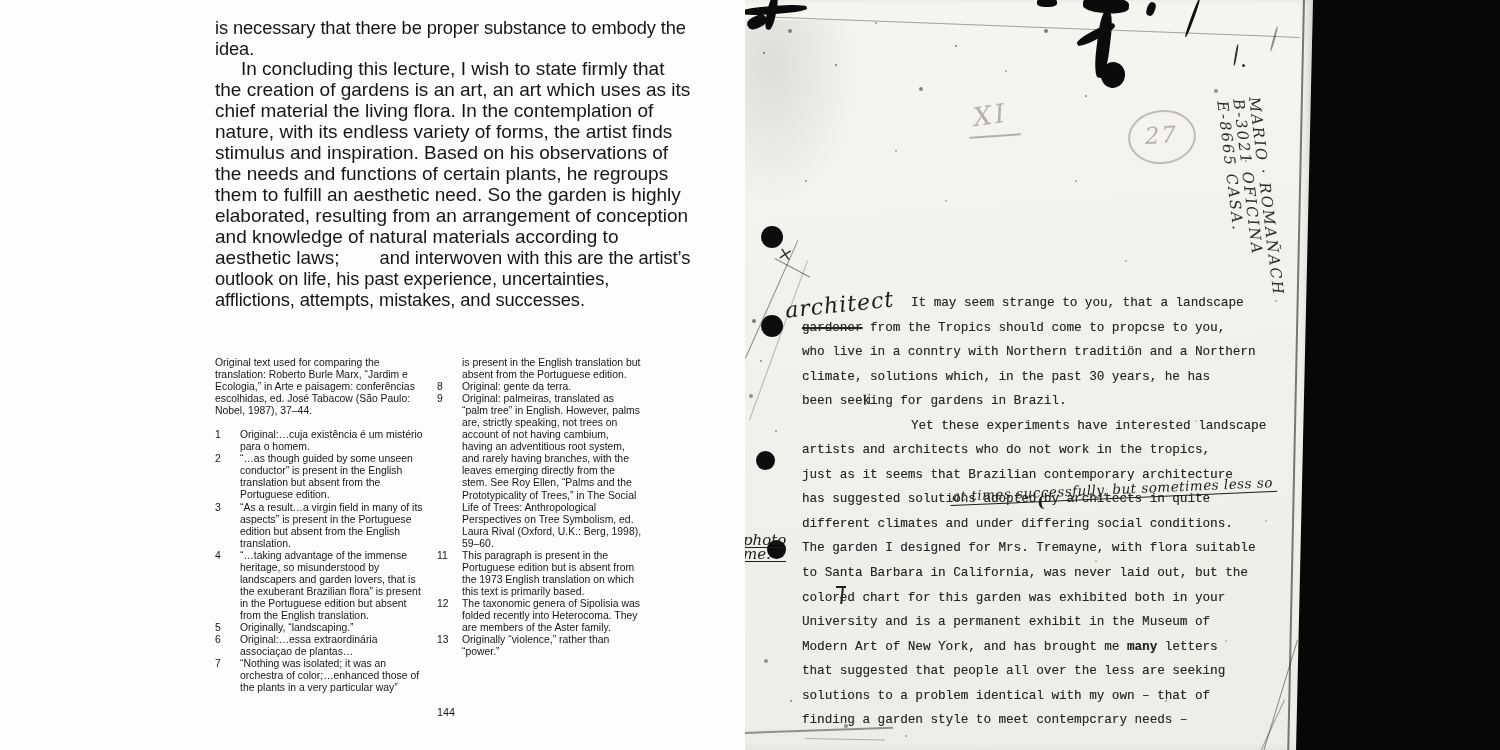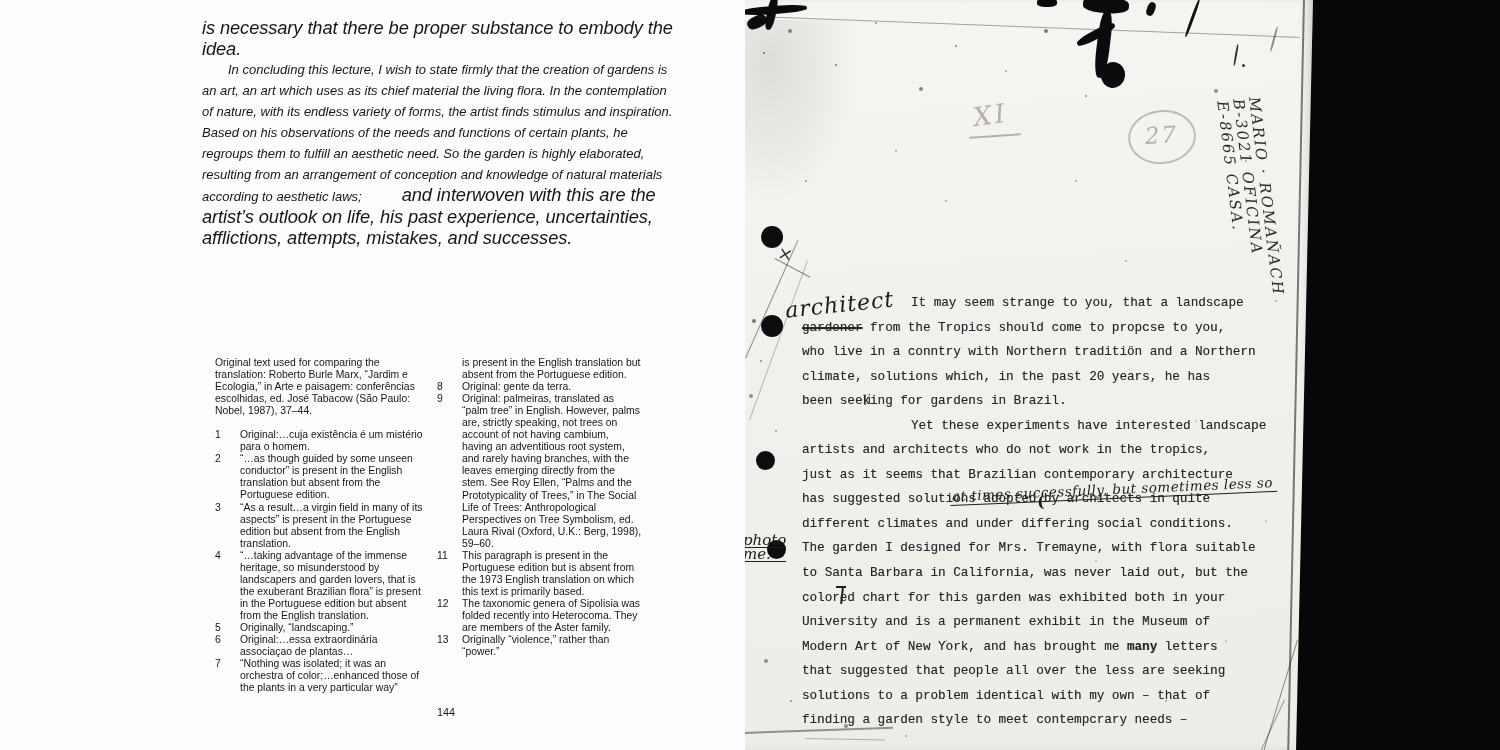--- a/index.html
+++ b/index.html
@@ -1,24 +1,24 @@
 <!DOCTYPE html>
 <html><head>
 <meta charset="utf-8">
 <style>
   html,body{margin:0;padding:0;background:#fff;}
   .stage{position:relative;width:1500px;height:750px;overflow:hidden;background:#fdfdfd;
          font-family:"Liberation Sans",sans-serif;color:#161616;}
   
   .page-left{position:absolute;left:0;top:0;width:745px;height:750px;background:#fdfdfd;}
-  .main-text{position:absolute;left:202px;top:18px;width:478px;font-style:italic;}
+  .main-text{position:absolute;left:215px;top:18px;width:478px;}
   .main-text p{margin:0;}
   .lede{font-size:18.3px;line-height:20.5px;letter-spacing:-0.1px;}
   .body-mixed{line-height:20px;text-indent:26px;}
-  .seg-small{font-size:13px;}
+  .seg-small{font-size:19px;}
   .seg-big{font-size:18.3px;line-height:20.5px;letter-spacing:-0.1px;margin-left:35px;}
   .fn-col{position:absolute;top:357px;font-size:10.4px;line-height:12.05px;}
   .fn-col1{left:215px;width:213px;}
   .fn-col2{left:437px;width:205px;}
   .fn-intro{margin:0 0 12px 0;}
   .fn-row{display:flex;}
   .fn-num{width:25px;flex:none;}
   .fn-text{flex:1;}
   .folio{position:absolute;left:437px;top:706px;width:201px;text-align:left;
          font-size:10.8px;padding-right:3px;}
@@ -231,21 +231,21 @@
       </div>
       <div class="hand climark">li</div>
       <div class="hand xmark">×</div>
       <div class="tmark-v"></div>
       <div class="tmark-h"></div>
 
       <div class="letter">
         <div class="tline ind"><span>It may seem strange to you, that a landscape</span></div>
         <div class="tline"><span class="struck">gardener</span><span> from the Tropics should come to propcse to you,</span></div>
         <div class="tline"><span>who live in a conntry with Northern traditiön and a Northern</span></div>
-        <div class="tline"><span>climate, solutions which, in the past 20 years, he has</span></div>
+        <div class="tline"><span>climate, solutions which, in the past 30 years, he has</span></div>
         <div class="tline"><span>been seeking for gardens in Brazil.</span></div>
         <div class="tline ind"><span>Yet these experiments have interested landscape</span></div>
         <div class="tline"><span>artists and architects who do not work in the tropics,</span></div>
         <div class="tline"><span>just as it seems that Brazilian contemporary architecture</span></div>
         <div class="tline"><span>has suggested solutions adopted by architects in quite</span></div>
         <div class="tline"><span>different climates and under differing social conditions.</span></div>
         <div class="tline"><span>The garden I designed for Mrs. Tremayne, with flora suitable</span></div>
         <div class="tline"><span>to Santa Barbara in California, was never laid out, but the</span></div>
         <div class="tline"><span>colored chart for this garden was exhibited both in your</span></div>
         <div class="tline"><span>University and is a permanent exhibit in the Museum of</span></div>

